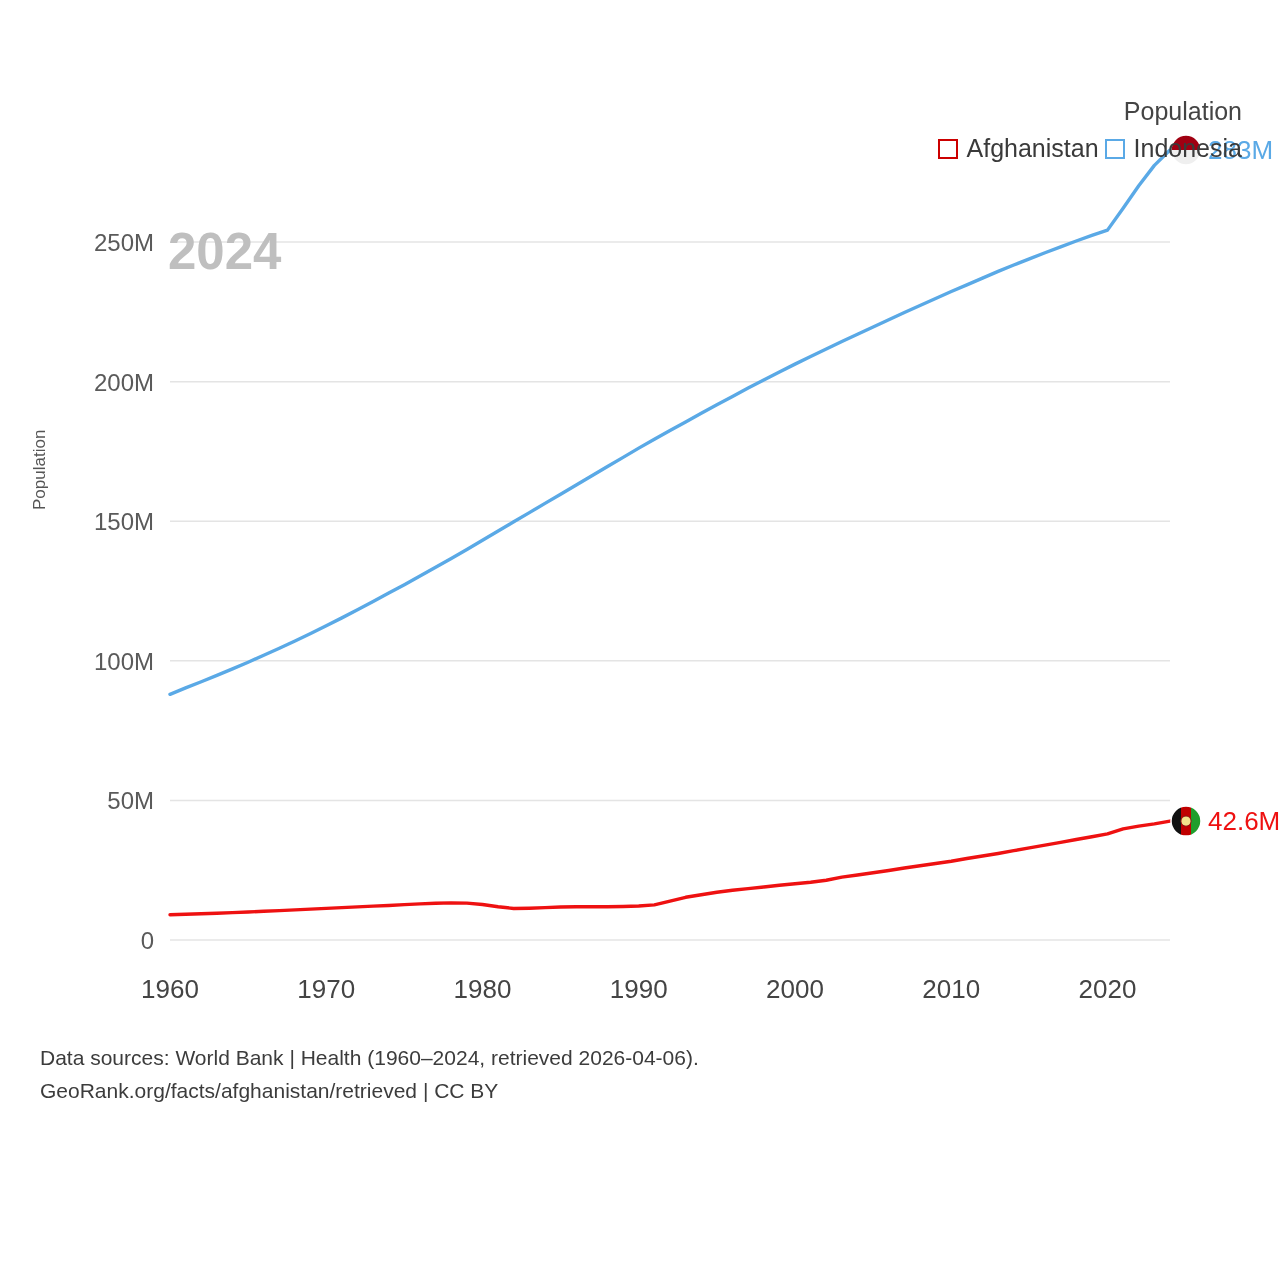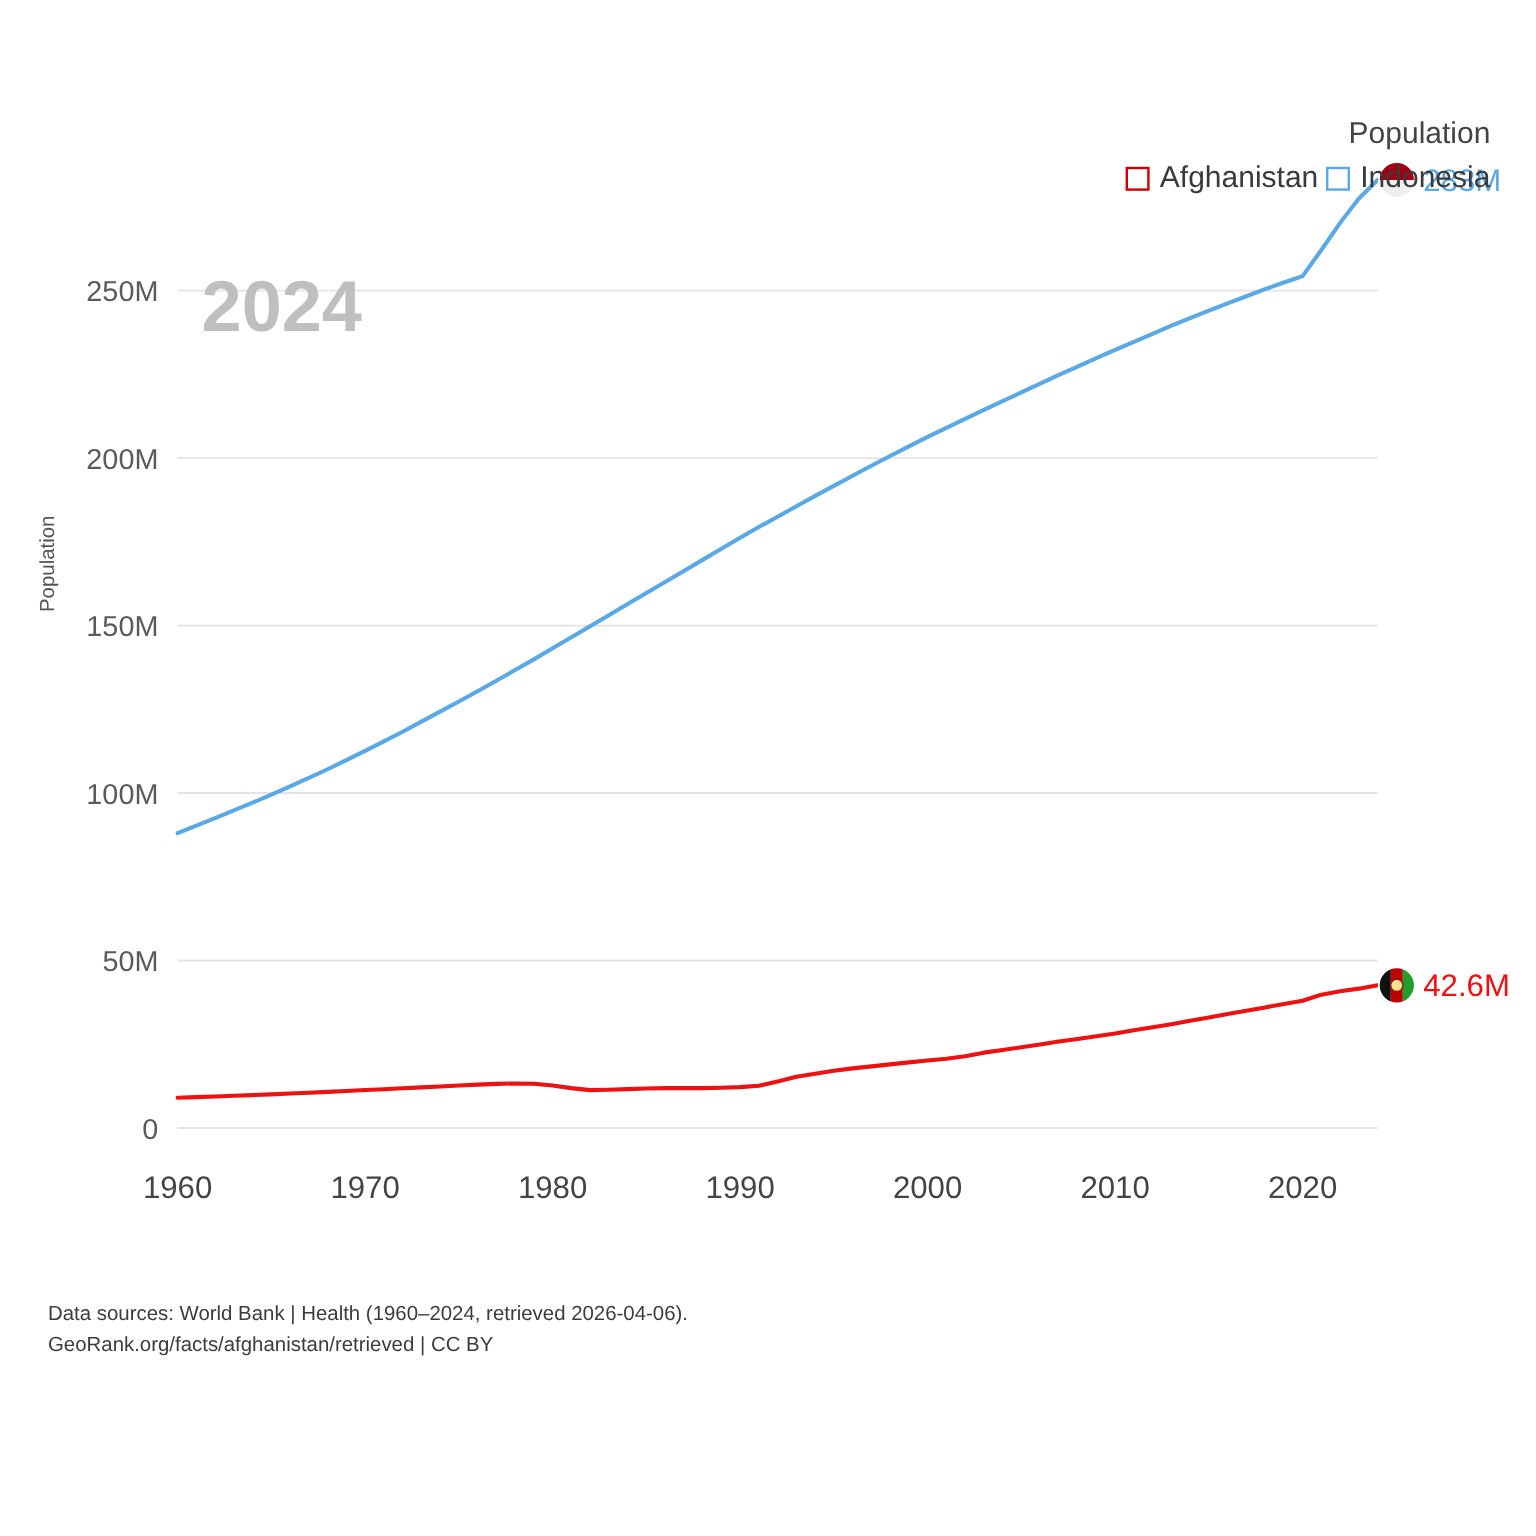--- a/index.html
+++ b/index.html
@@ -11,20 +11,21 @@
     width: 1280px;
     height: 1280px;
     font-family: "Liberation Sans", sans-serif;
     color: #333333;
     position: relative;
     overflow: hidden;
   }
   #chart-root {
     position: absolute;
     inset: 0;
+    padding-left: 22px;
   }
   
   .legend {
     position: absolute;
     right: 38px;
     top: 96px;
     text-align: right;
   }
   .legend-title {
     font-size: 25px;
@@ -54,21 +55,21 @@
   }
   .legend-label {
     font-size: 25px;
     color: #3a3a3a;
   }
   
   .year-watermark {
     position: absolute;
     left: 168px;
     top: 226px;
-    font-size: 60px;
+    font-size: 51px;
     font-weight: bold;
     color: #bfbfbf;
     letter-spacing: 0px;
     line-height: 1;
   }
   
   .y-axis-title {
     position: absolute;
     left: 30px;
     top: 510px;
@@ -77,24 +78,23 @@
     color: #555555;
     transform: rotate(-90deg);
     transform-origin: 0 0;
     white-space: nowrap;
   }
   
   .footer {
     position: absolute;
     left: 40px;
     top: 1042px;
-    font-size: 17px;
+    font-size: 21px;
     color: #3c3c3c;
     line-height: 1.55;
-    margin-top: 40px;
   }
   .footer div { white-space: nowrap; }
 
   svg { display: block; }
   .grid-line { stroke: #e4e4e4; stroke-width: 1.5; }
   .tick-label {
     font-family: "Liberation Sans", sans-serif;
     font-size: 24px;
     fill: #5a5a5a;
   }

